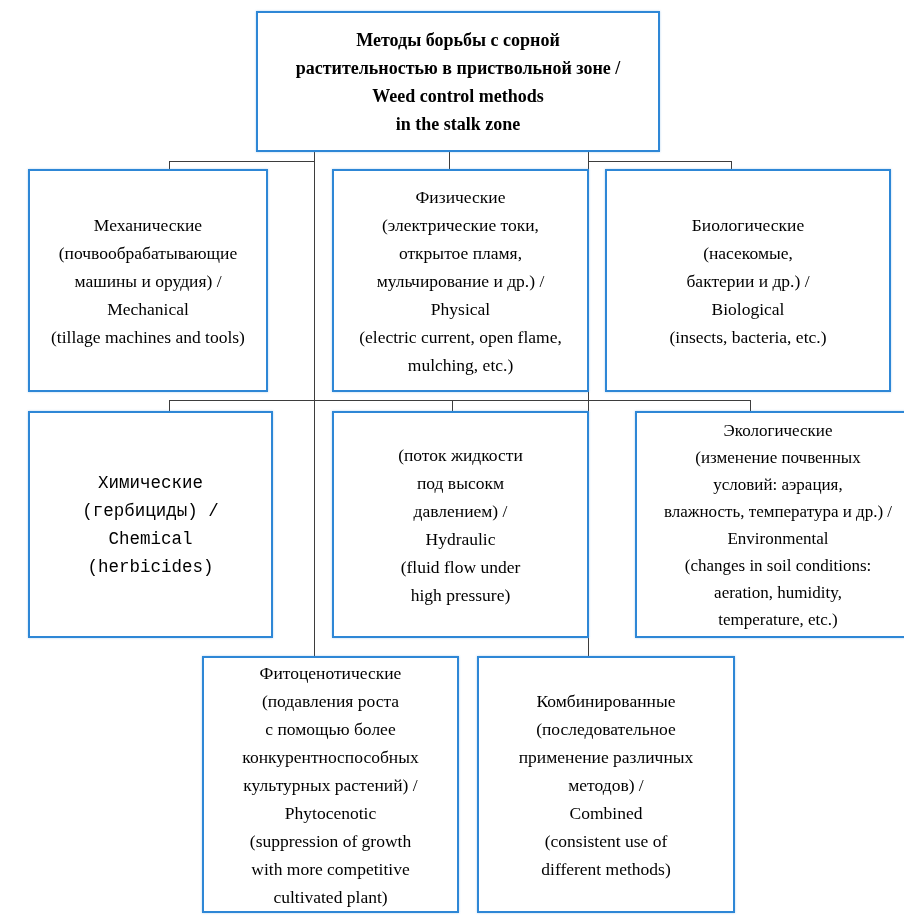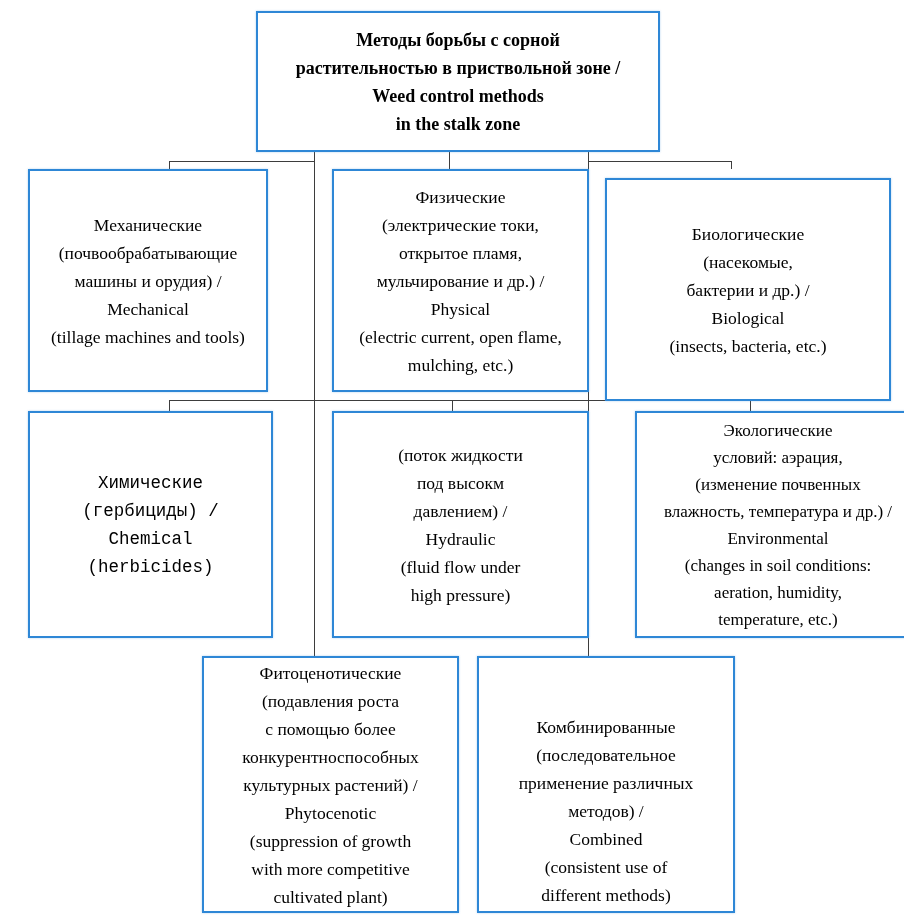--- a/index.html
+++ b/index.html
@@ -33,26 +33,26 @@
   .box .ln{white-space:nowrap;}
   .box.title{font-weight:bold;font-size:18px;line-height:28px;}
   .hline,.vline{position:absolute;background:var(--connector);}
   .hline{height:1px;}
   .vline{width:1px;}
 
   
   .b-top          {left:247px;top:11px; width:404px;height:141px;}
   .b-mechanical   {left:19px; top:169px;width:240px;height:223px;}
   .b-physical     {left:323px;top:169px;width:257px;height:223px;}
-  .b-biological   {left:596px;top:178px;width:286px;height:223px;}
+  .b-biological   {left:596px;top:169px;width:286px;height:223px;}
   .b-chemical     {left:19px; top:411px;width:245px;height:227px;font-family:Liberation Mono, monospace;}
   .b-hydraulic    {left:323px;top:411px;width:257px;height:227px;}
   .b-environmental{left:626px;top:411px;width:286px;height:227px;font-size:17px;line-height:27px;}
   .b-phytocenotic {left:193px;top:656px;width:257px;height:257px;}
-  .b-combined     {left:468px;top:656px;width:258px;height:257px;justify-content:flex-end;}
+  .b-combined     {left:468px;top:656px;width:258px;height:257px;}
 </style>
 </head>
 <body>
 
 <div class="canvas">
 
   <div class="vline" style="left:449px;top:152px;height:17px;"></div>
   <div class="vline" style="left:314px;top:152px;height:504px;"></div>
   <div class="vline" style="left:588px;top:152px;height:504px;"></div>
   <div class="hline" style="left:169px;top:161px;width:146px;"></div>
@@ -104,22 +104,22 @@
   <div class="box b-hydraulic">
       <div class="ln">(поток жидкости</div>
       <div class="ln">под высокм</div>
       <div class="ln">давлением) /</div>
       <div class="ln">Hydraulic</div>
       <div class="ln">(fluid flow under</div>
       <div class="ln">high pressure)</div>
     </div>
   <div class="box b-environmental">
       <div class="ln">Экологические</div>
+      <div class="ln">(изменение почвенных</div>
       <div class="ln">условий: аэрация,</div>
-      <div class="ln">(изменение почвенных</div>
       <div class="ln">влажность, температура и др.) /</div>
       <div class="ln">Environmental</div>
       <div class="ln">(changes in soil conditions:</div>
       <div class="ln">aeration, humidity,</div>
       <div class="ln">temperature, etc.)</div>
     </div>
 
   <div class="box b-phytocenotic">
       <div class="ln">Фитоценотические</div>
       <div class="ln">(подавления роста</div>

